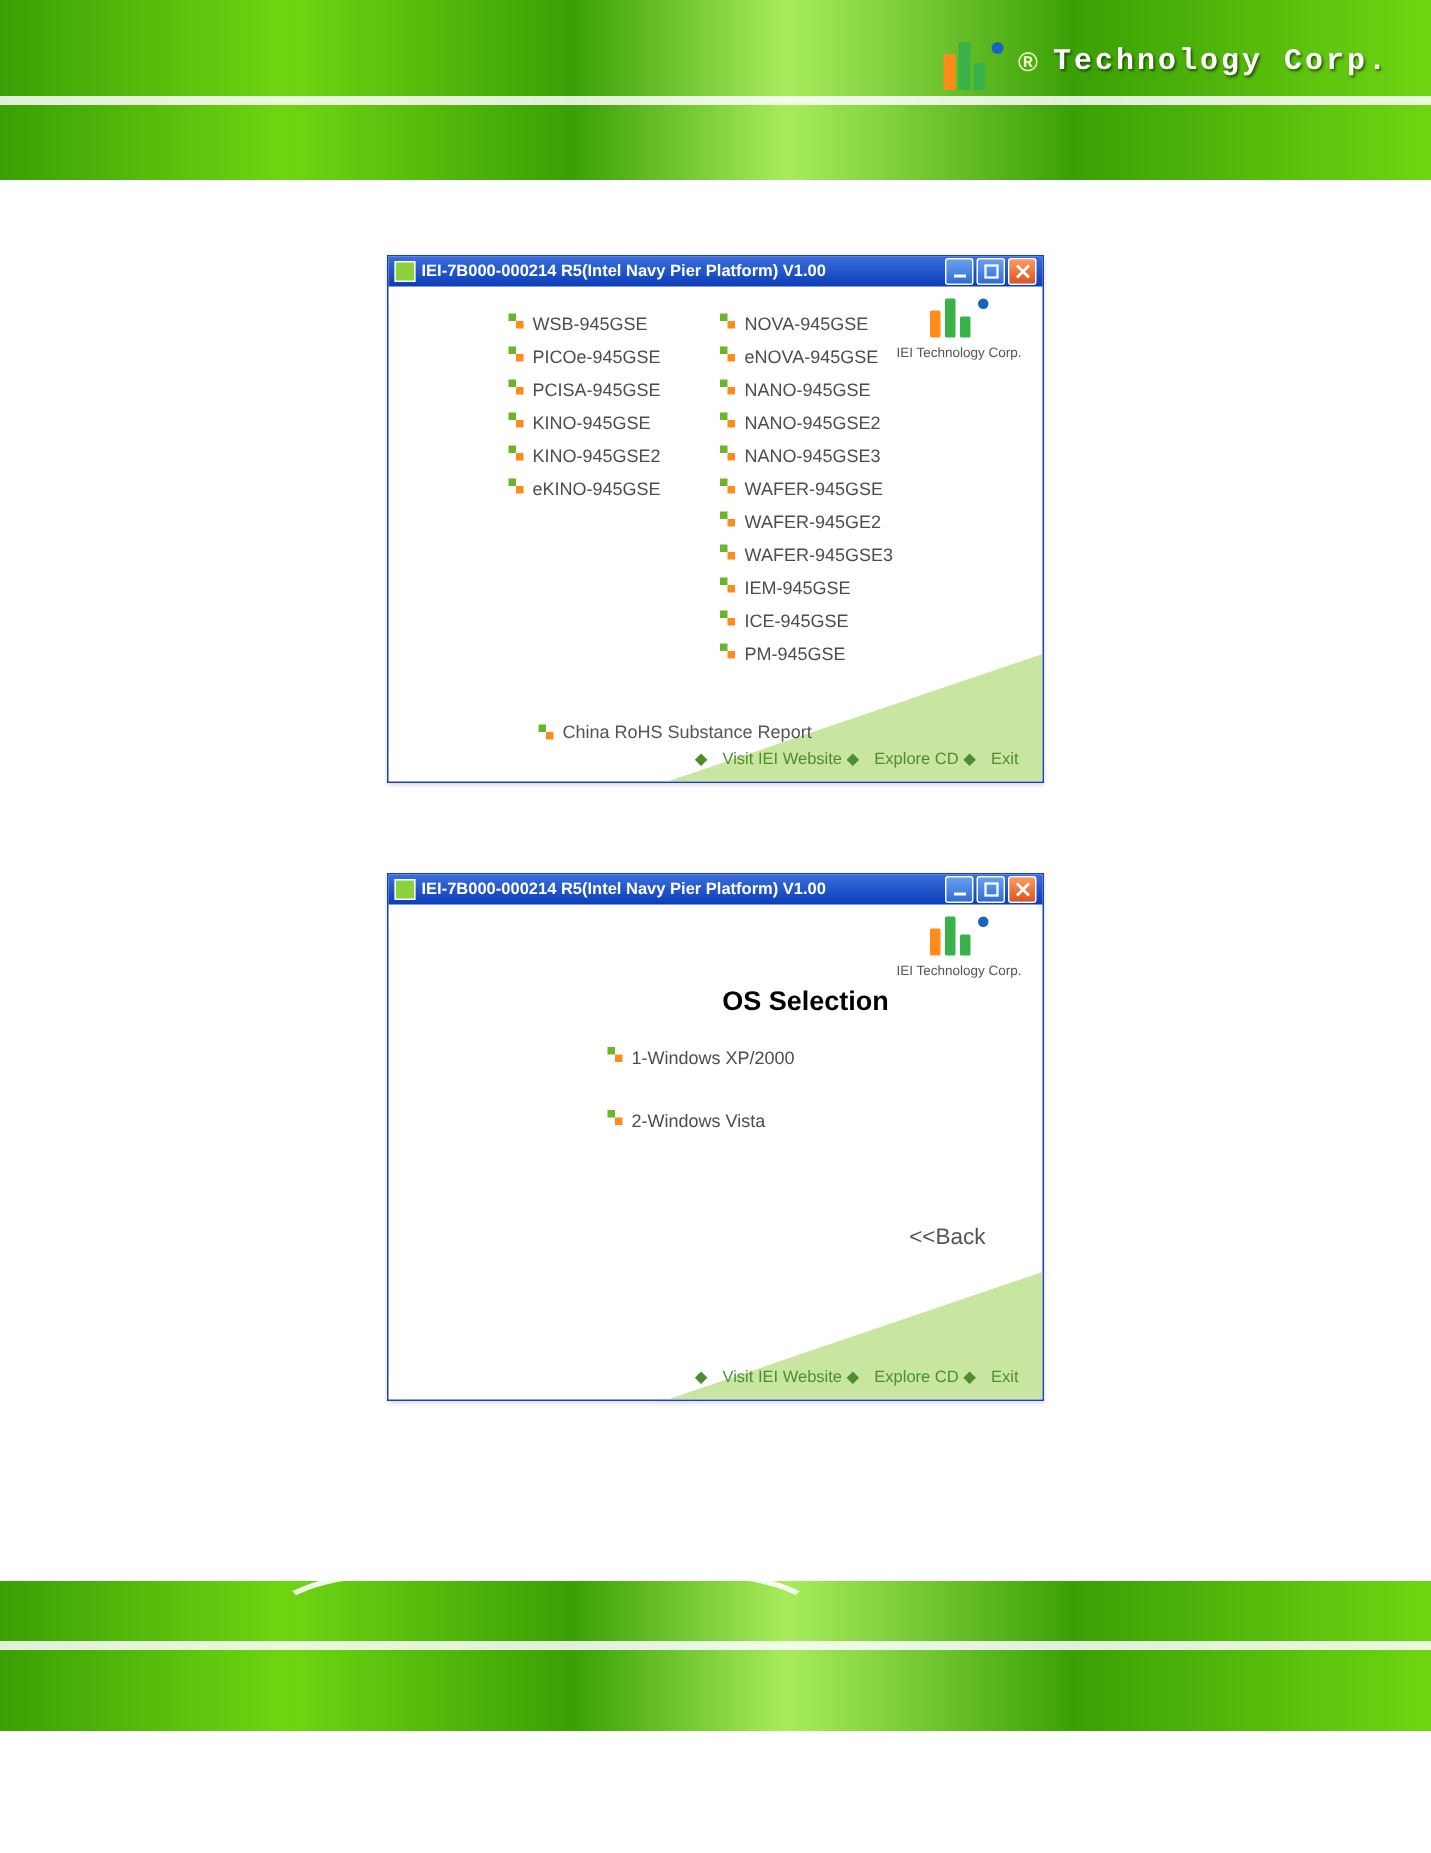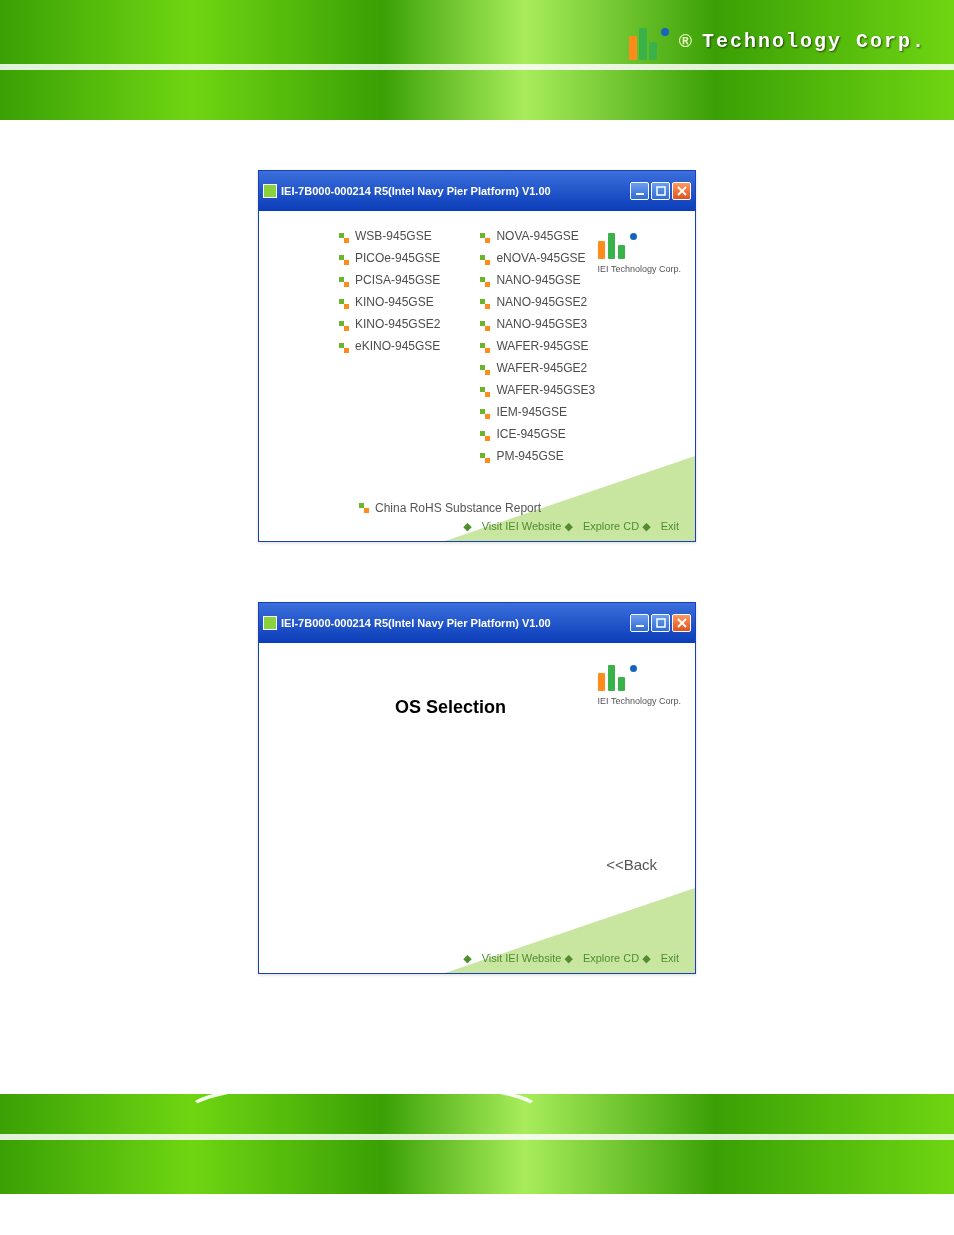--- a/index.html
+++ b/index.html
@@ -71,21 +71,21 @@
     box-shadow: 0 1px 3px rgba(0,0,0,.15);
   }
   .titlebar {
     height: 20px;
     background: linear-gradient(#3b6fdc, #0a3db8);
     color: #fff;
     font-size: 11px;
     font-weight: bold;
     display: flex;
     align-items: center;
-    padding: 10px 4px;
+    padding: 0 4px;
   }
   .titlebar .titletext {
     flex: 1;
     white-space: nowrap;
     overflow: hidden;
     text-overflow: ellipsis;
     font-family: Tahoma, Arial, sans-serif;
   }
   .titlebar .app-ico {
     width: 12px; height: 12px;
@@ -116,23 +116,23 @@
   .panel {
     position: relative;
     padding: 14px 16px 16px 16px;
     min-height: 280px;
     font-size: 12px;
     color: #4d4d4d;
   }
 
   .logo-block {
     position: absolute;
-    top: 20px;
+    top: 6px;
     right: 14px;
-    text-align: left;
+    text-align: center;
   }
   .iei-logo {
     display: inline-flex;
     align-items: flex-end;
     gap: 3px;
     height: 28px;
   }
   .iei-logo .bar { width: 7px; border-radius: 1px; }
   .iei-logo .b1 { height: 18px; background: #ff8c1a; }
   .iei-logo .b2 { height: 26px; background: #39b24a; }
@@ -147,21 +147,21 @@
   .cols {
     display: flex;
     gap: 40px;
     margin-top: 4px;
     margin-left: 64px;
   }
   .col { display: flex; flex-direction: column; gap: 8px; }
 
   .linkitem {
     display: inline-flex;
-    align-items: flex-end;
+    align-items: flex-start;
     gap: 6px;
     white-space: nowrap;
   }
   .sq-ico {
     width: 10px; height: 10px;
     display: inline-block;
     position: relative;
   }
   .sq-ico::before, .sq-ico::after {
     content: "";
@@ -200,20 +200,21 @@
     gap: 6px;
     font-size: 12px;
     color: #555;
   }
 
   .panel h2 {
     font-size: 18px;
     font-weight: bold;
     color: #000;
     margin: 40px 0 20px 120px;
+    text-align: center;
   }
   .os-options {
     margin-left: 130px;
     display: flex;
     flex-direction: column;
     gap: 28px;
   }
   .back-link {
     position: absolute;
     right: 38px;
@@ -426,20 +427,30 @@
         <span class="bar b1"></span>
           <span class="bar b2"></span>
           <span class="bar b3"></span>
           <span class="dot"></span>
       </span>
       <div class="logo-sub">IEI Technology Corp.</div>
     </div>
 
     <h2>OS Selection</h2>
 
+    <div class="os-options" id="os-options">
+        <div class="linkitem">
+          <span class="sq-ico"></span>
+          <span>1-Windows XP/2000</span>
+        </div>
+        <div class="linkitem">
+          <span class="sq-ico"></span>
+          <span>2-Windows Vista</span>
+        </div>
+      </div>
 
     <div class="back-link">
       <span>&lt;&lt;Back</span>
     </div>
 
     <div class="footer-wedge">
       <svg viewBox="0 0 290 85" preserveAspectRatio="none">
         <polygon points="40,85 290,0 290,85" fill="#c8e6a0"></polygon>
       </svg>
       <div class="footer-links">

